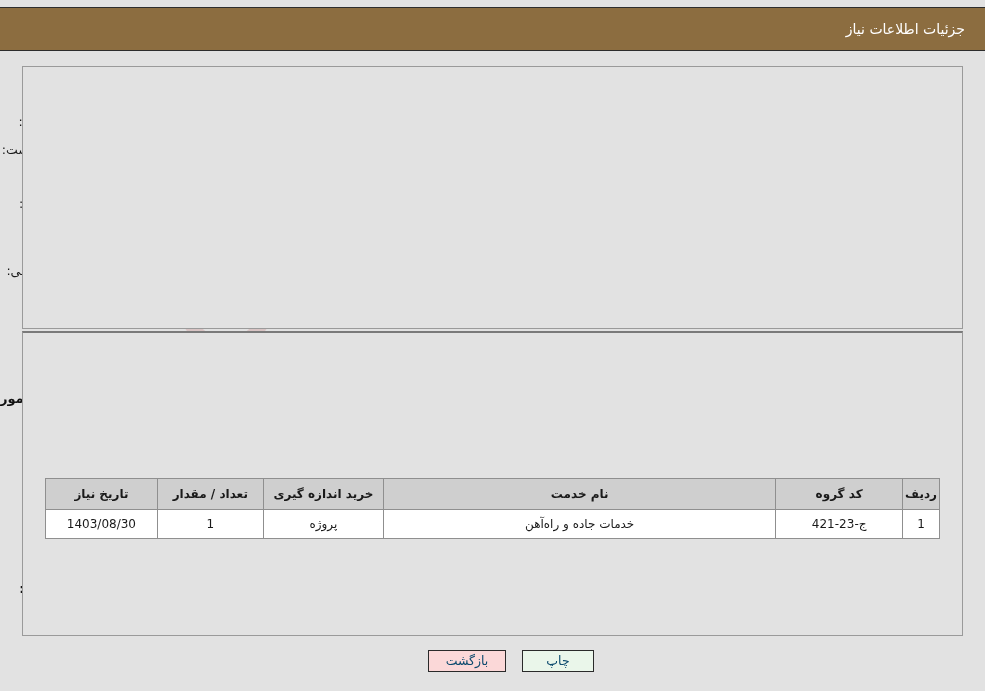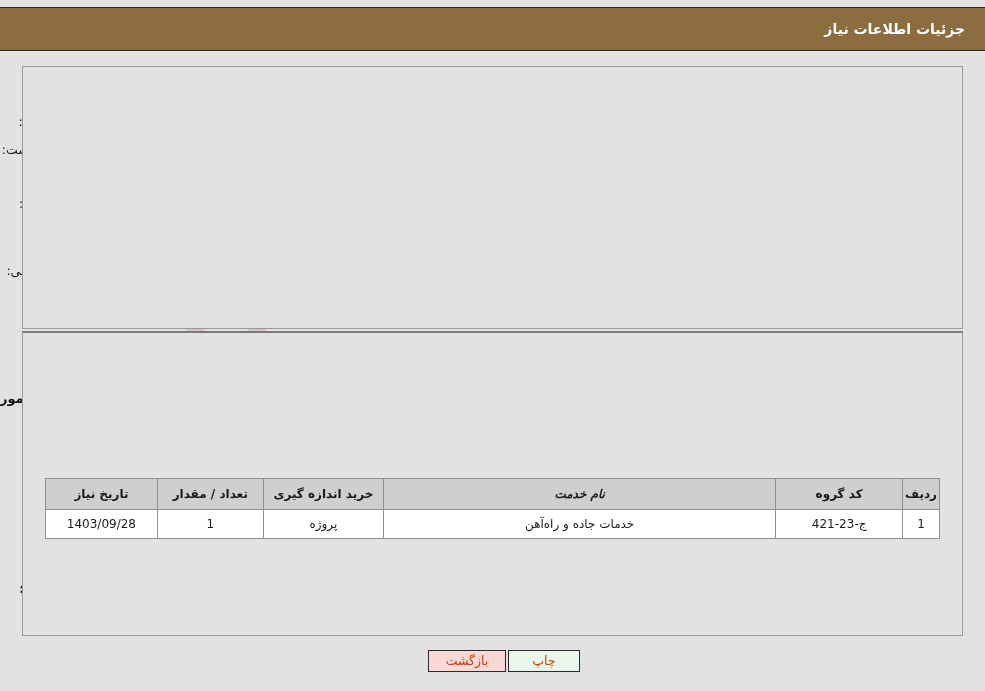--- a/index.html
+++ b/index.html
@@ -65,21 +65,20 @@
   #header-bar {
     position: absolute;
     left: 0; top: 7px;
     width: 985px;
     height: 44px;
     background: #8c6d40;
     border-top: 1px solid #2d2d2d;
     border-bottom: 1px solid #2d2d2d;
     box-sizing: border-box;
     z-index: 3;
-    font-weight: bold;
   }
   #header-title {
     position: absolute;
     right: 20px;
     top: 13px;
     color: #ffffff;
     font-size: 14px;
   }
 
   
@@ -214,39 +213,39 @@
   #svc-table td {
     background: #ffffff;
     border: 1px solid #8f8f8f;
     height: 26px;
     text-align: center;
     color: #1a1a1a;
     font-size: 12px;
   }
   .col-radif { width: 34px; margin-top: 44px; }
   .col-code  { width: 126px; }
-  .col-name  { width: 400px; font-style: italic; }
+  .col-name  { width: 400px; }
   .col-unit  { width: 120px; }
   .col-qty   { width: 105px; }
   .col-date  { width: 110px; }
 
   
   .btn {
     position: absolute;
     border: 1px solid #2a2a2a;
     box-sizing: border-box;
     height: 22px;
     line-height: 20px;
     text-align: center;
     font-size: 12.5px;
-    color: #c2410c;
+    color: #0c4a6e;
     cursor: pointer;
     z-index: 3;
   }
-  #btn-print  { left: 508px; top: 650px; width: 72px; background: #eaf6ea; }
+  #btn-print  { left: 522px; top: 650px; width: 72px; background: #eaf6ea; }
   #btn-back   { left: 428px; top: 650px; width: 78px; background: #fbd8d8; }
 </style>
 </head>
 <body>
 
 <div id="watermark">
   <div class="wm-shield"></div>
   <div class="wm-text">
     <span>Arta</span><span>Tender</span><span class="dot">.net</span>
   </div>
@@ -325,21 +324,21 @@
       <th class="col-date">تاریخ نیاز</th>
     </tr>
   </thead>
   <tbody>
     <tr>
       <td>1</td>
       <td>ج-23-421</td>
       <td>خدمات جاده و راه‌آهن</td>
       <td>پروژه</td>
       <td>1</td>
-      <td>1403/09/28</td>
+      <td>1403/08/30</td>
     </tr>
   </tbody>
 </table>
 
 <div class="bold-lbl" style="right:856px; top:581px;">توضیحات خریدار:</div>
 <div class="ta" style="right:141px; top:543px; width:702px; height:83px;">
   <span>برگه استعلام بها بدقت مطالعه گردد سپس اقدام به بارگذاری اسناد نمایید</span>
   <span class="grip">◥</span>
 </div>
 

